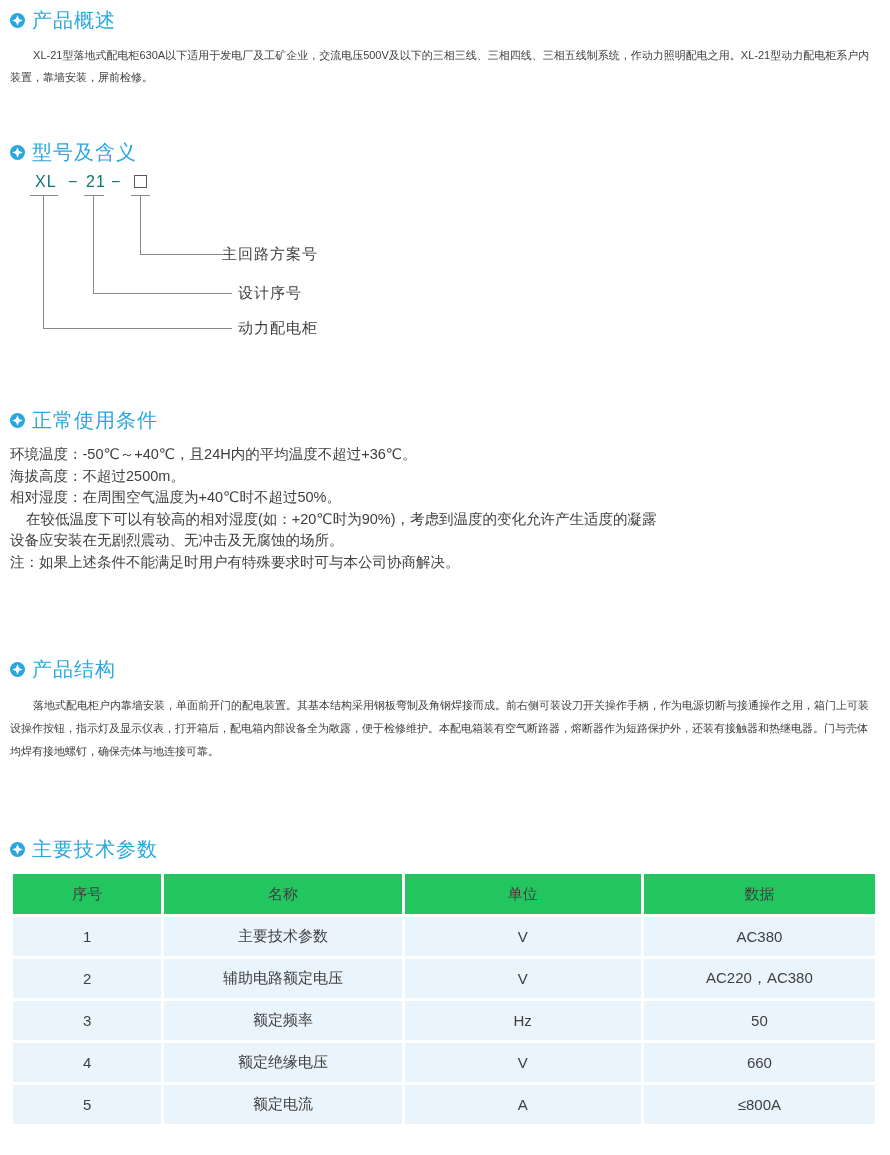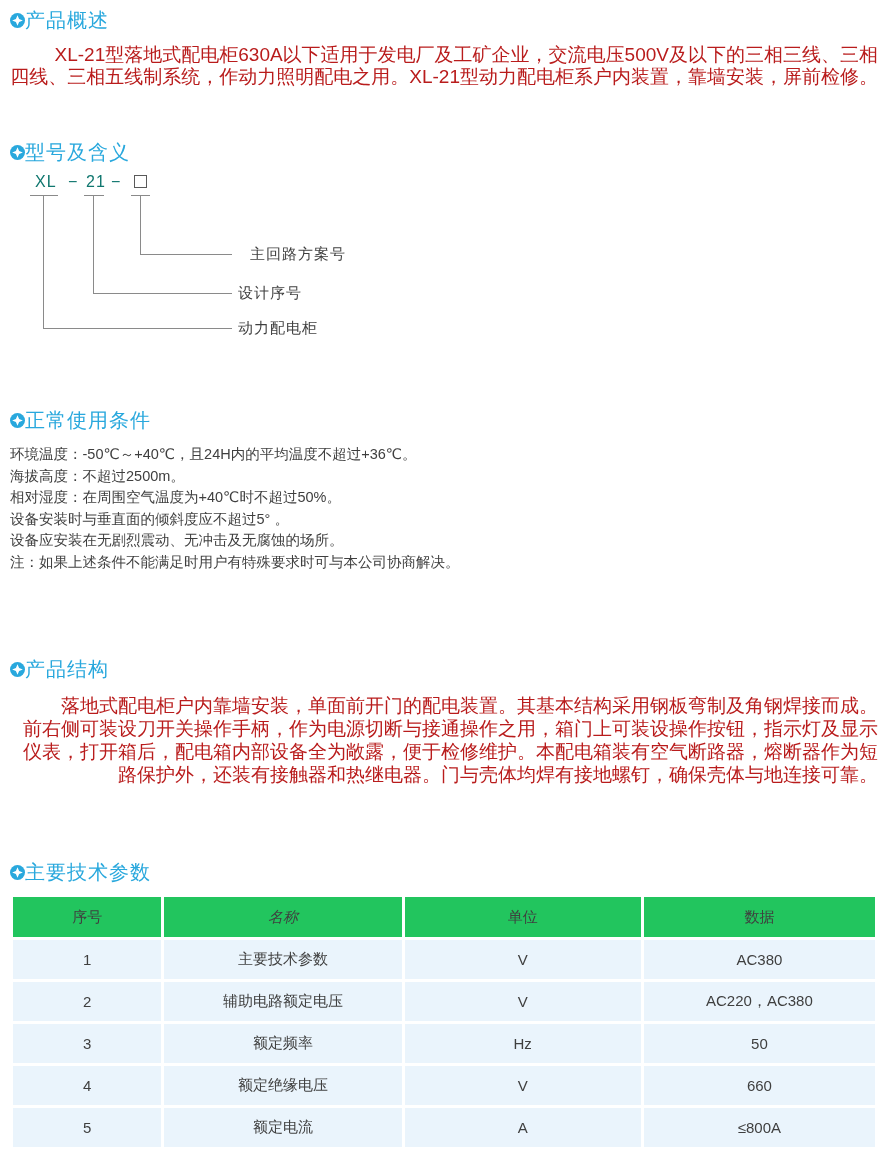--- a/index.html
+++ b/index.html
@@ -7,26 +7,26 @@
   body {
     width: 890px; height: 1155px;
     background: #ffffff;
     overflow: hidden;
     font-family: "Liberation Sans", "DejaVu Sans", sans-serif;
     color: #3f3f3f;
   }
   .page { width: 890px; height: 1155px; padding: 8px 12px 0 10px; overflow: hidden; }
 
   
-  .sec-header { display: flex; align-items: center; gap: 0; }
+  .sec-header { display: flex; align-items: center; gap: 7px; }
   .sec-header .icon { width: 15px; height: 15px; flex: 0 0 auto; display: block; }
   .sec-title { font-size: 20px; line-height: 24px; color: #29a8dd; letter-spacing: 1px; }
 
   
-  .para { font-size: 19px; line-height: 22px; color: #b91c1c; text-indent: 2.1em; text-align: right; }
+  .para { font-size: 11px; line-height: 22px; color: #404040; text-indent: 2.1em; }
 
   
   .overview-para { margin-top: 12px; }
 
   
   .sec-model { margin-top: 52px; }
   .diagram { position: relative; height: 182px; margin-top: 6px; }
   .diagram .code-part { position: absolute; font-size: 16px; color: #0f766e; letter-spacing: 1px; }
   .diagram .hline, .diagram .vline { position: absolute; background: #8a8a8a; }
   .diagram .hline { height: 1px; }
@@ -47,21 +47,21 @@
   
   .sec-parameters { margin-top: 74px; }
   .param-table { width: 868px; margin-top: 10px; border-collapse: separate; border-spacing: 3px; background: #ffffff; table-layout: fixed; }
   .param-table th, .param-table td {
     text-align: center; vertical-align: middle;
     font-size: 15px; font-weight: 400; color: #3f3f3f;
   }
   .param-table th { background: #22c55e; height: 40px; }
   .param-table td { background: #eaf4fc; height: 39px; }
   .col-no { width: 17.4%; }
-  .col-name { width: 27.8%; font-style: italic; }
+  .col-name { width: 27.8%; }
   .col-unit { width: 27.7%; }
   .col-data { width: 27.1%; }
 </style>
 </head>
 <body>
 
 <div class="page">
 
   <div class="sec-header">
     <svg class="icon" viewBox="0 0 16 16">
@@ -93,37 +93,37 @@
     <span class="hline" style="left:121px; top:25px; width:19px;"></span>
 
     <span class="vline" style="left:130px; top:25px; height:59px;"></span>
     <span class="vline" style="left:83px; top:25px; height:98px;"></span>
     <span class="vline" style="left:33px; top:25px; height:133px;"></span>
 
     <span class="hline" style="left:130px; top:84px; width:92px;"></span>
     <span class="hline" style="left:83px; top:123px; width:139px;"></span>
     <span class="hline" style="left:33px; top:158px; width:189px;"></span>
 
-    <span class="callout-label" style="left:240px; top:75px;">主回路方案号</span>
+    <span class="callout-label" style="left:212px; top:75px;">主回路方案号</span>
     <span class="callout-label" style="left:228px; top:114px;">设计序号</span>
     <span class="callout-label" style="left:228px; top:149px;">动力配电柜</span>
   </div>
 
   <div class="sec-header sec-conditions">
     <svg class="icon" viewBox="0 0 16 16">
       <circle cx="8" cy="8" r="8" fill="#29a8dd"></circle>
       <path d="M8 2.3 L9.7 6.3 L13.7 8 L9.7 9.7 L8 13.7 L6.3 9.7 L2.3 8 L6.3 6.3 Z" fill="#ffffff"></path>
     </svg>
     <span class="sec-title">正常使用条件</span>
   </div>
   <div class="cond-lines">
     <div class="cond-line">环境温度：-50℃～+40℃，且24H内的平均温度不超过+36℃。</div>
     <div class="cond-line">海拔高度：不超过2500m。</div>
     <div class="cond-line">相对湿度：在周围空气温度为+40℃时不超过50%。</div>
-    <div class="cond-line">设备安装时与垂直面的倾斜度应不超过5° 。</div>
+    <div class="cond-line indent-1">在较低温度下可以有较高的相对湿度(如：+20℃时为90%)，考虑到温度的变化允许产生适度的凝露</div>
     <div class="cond-line">设备应安装在无剧烈震动、无冲击及无腐蚀的场所。</div>
     <div class="cond-line">注：如果上述条件不能满足时用户有特殊要求时可与本公司协商解决。</div>
   </div>
 
   <div class="sec-header sec-structure">
     <svg class="icon" viewBox="0 0 16 16">
       <circle cx="8" cy="8" r="8" fill="#29a8dd"></circle>
       <path d="M8 2.3 L9.7 6.3 L13.7 8 L9.7 9.7 L8 13.7 L6.3 9.7 L2.3 8 L6.3 6.3 Z" fill="#ffffff"></path>
     </svg>
     <span class="sec-title">产品结构</span>

